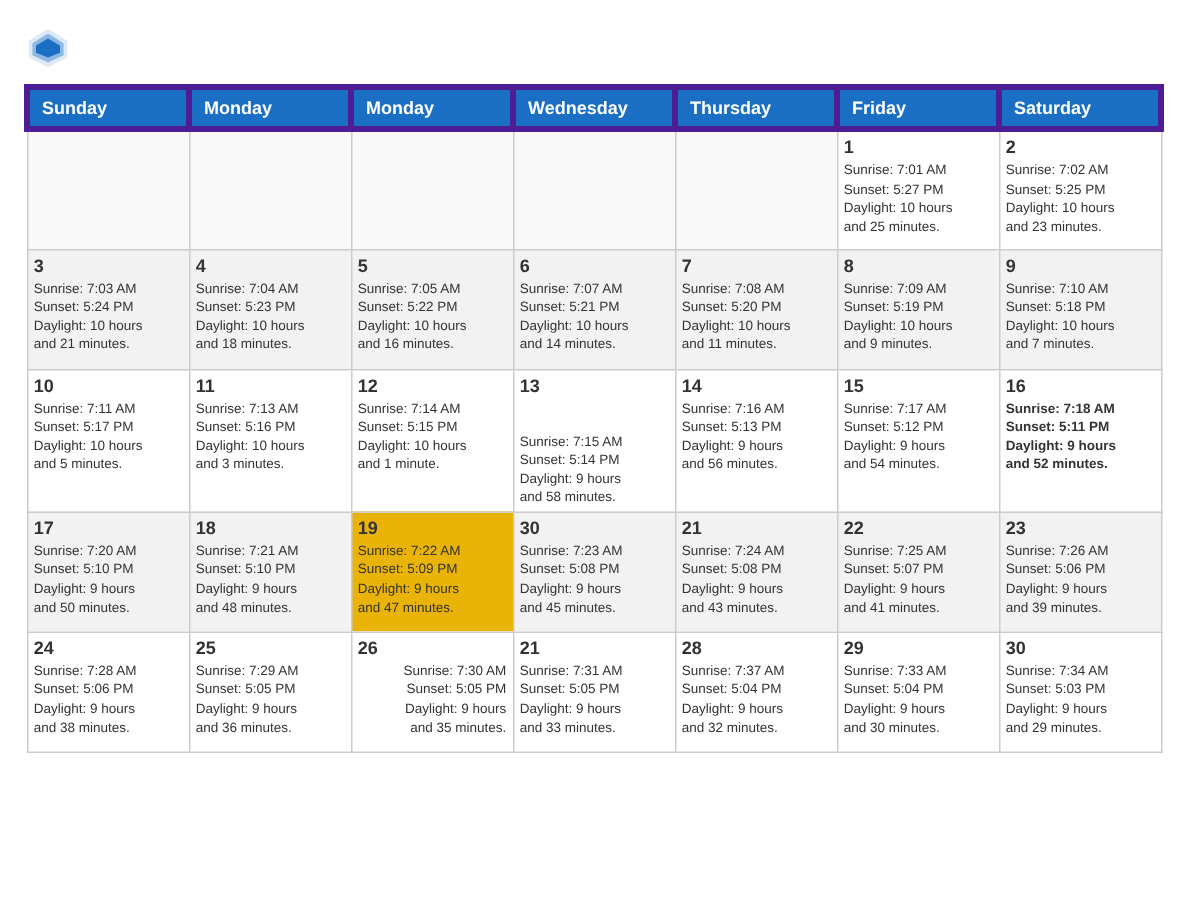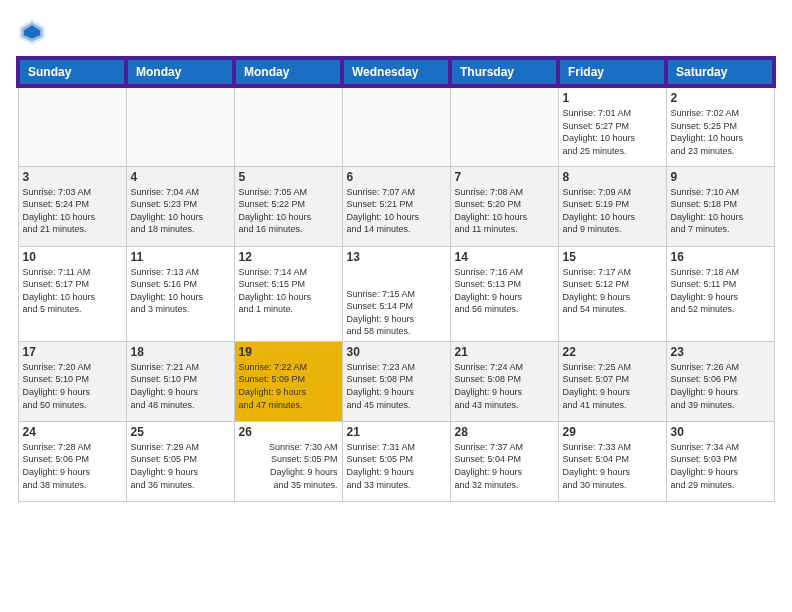--- a/index.html
+++ b/index.html
@@ -232,21 +232,21 @@
         </td>
         <td>
           <span class="day-num">15</span>
           <div class="day-info" style="white-space: pre-line;">Sunrise: 7:17 AM
 Sunset: 5:12 PM
 Daylight: 9 hours
 and 54 minutes.</div>
         </td>
         <td>
           <span class="day-num">16</span>
-          <div class="day-info" style="white-space: pre-line;">Sunrise: 7:18 AM
+          <div class="day-info" style="white-space: pre-line; font-weight: bold;">Sunrise: 7:18 AM
 Sunset: 5:11 PM
 Daylight: 9 hours
 and 52 minutes.</div>
         </td>
       </tr>
       <tr>
         <td style="background: rgb(242, 242, 242);">
           <span class="day-num">17</span>
           <div class="day-info" style="white-space: pre-line;">Sunrise: 7:20 AM
 Sunset: 5:10 PM

